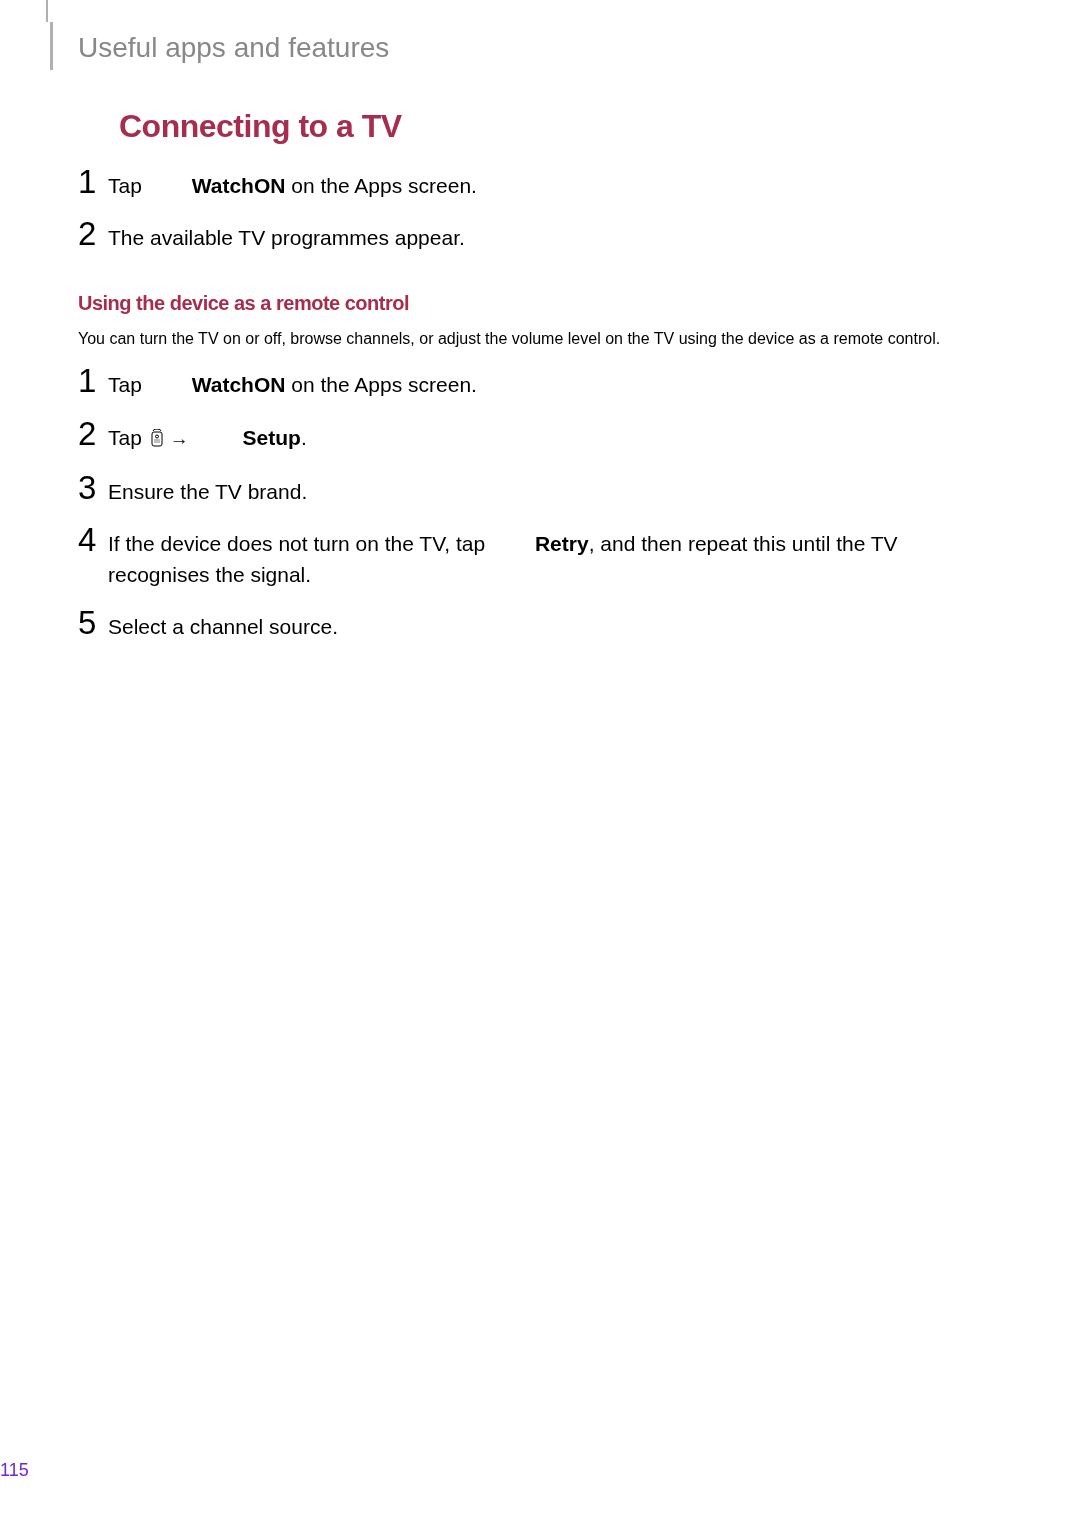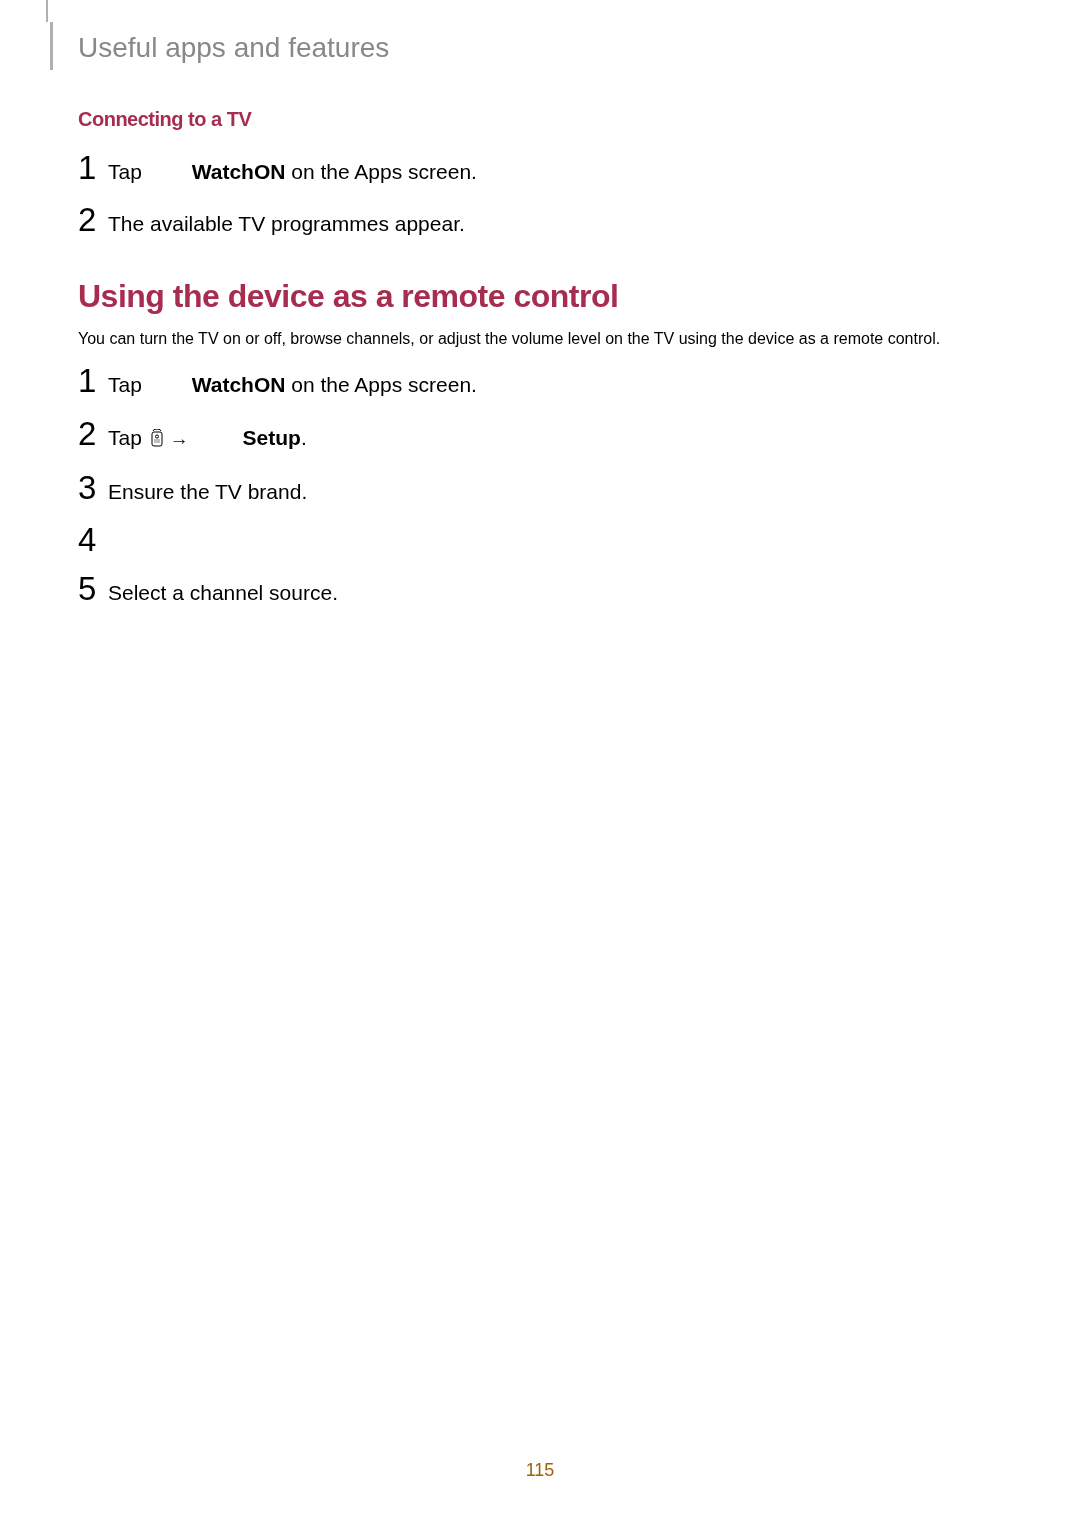--- a/index.html
+++ b/index.html
@@ -37,29 +37,30 @@
     .header-text {
       position: absolute;
       left: 78px;
       top: 32px;
       font-size: 28px;
       color: #888888;
       font-weight: 400;
     }
     .section-heading-1 {
       color: #a62d4e;
-      font-size: 20px;
+      font-size: 32px;
       font-weight: 700;
       margin-top: 68px;
       margin-bottom: 24px;
       letter-spacing: -0.5px;
+      margin-left: 41px;
     }
     .section-heading-2 {
       color: #a62d4e;
-      font-size: 32px;
+      font-size: 20px;
       font-weight: 700;
       margin-top: 38px;
       margin-bottom: 12px;
       letter-spacing: -0.5px;
     }
     .intro-text {
       font-size: 16px;
       color: #000000;
       line-height: 1.45;
       margin-bottom: 18px;
@@ -111,23 +112,23 @@
       display: inline-block;
       margin: 0 4px;
       font-size: 19px;
       vertical-align: 0px;
     }
     .page-number {
       position: absolute;
       bottom: 46px;
       left: 0;
       right: 0;
-      text-align: center;
+      text-align: left;
       font-size: 18px;
-      color: #a16207;
+      color: #6d28d9;
     }
   </style>
 </head>
 <body>
 
 <div class="header-marker-top"></div>
 <div class="header-marker"></div>
 <div class="header-text">Useful apps and features</div>
 
 <div class="page-content">
@@ -176,20 +177,23 @@
     </li>
     <li class="step-item tight">
       <span class="step-number">3</span>
       <div class="step-body">
         <p>Ensure the TV brand.</p>
       </div>
     </li>
     <li class="step-item">
       <span class="step-number">4</span>
       <div class="step-body">
+        <p>
+          <span>If the device does not turn on the TV, tap </span><span class="bold">Retry</span><span>, and then repeat this until the TV recognises the signal.</span>
+        </p>
       </div>
     </li>
     <li class="step-item">
       <span class="step-number">5</span>
       <div class="step-body">
         <p>Select a channel source.</p>
       </div>
     </li>
   </ol>
 

